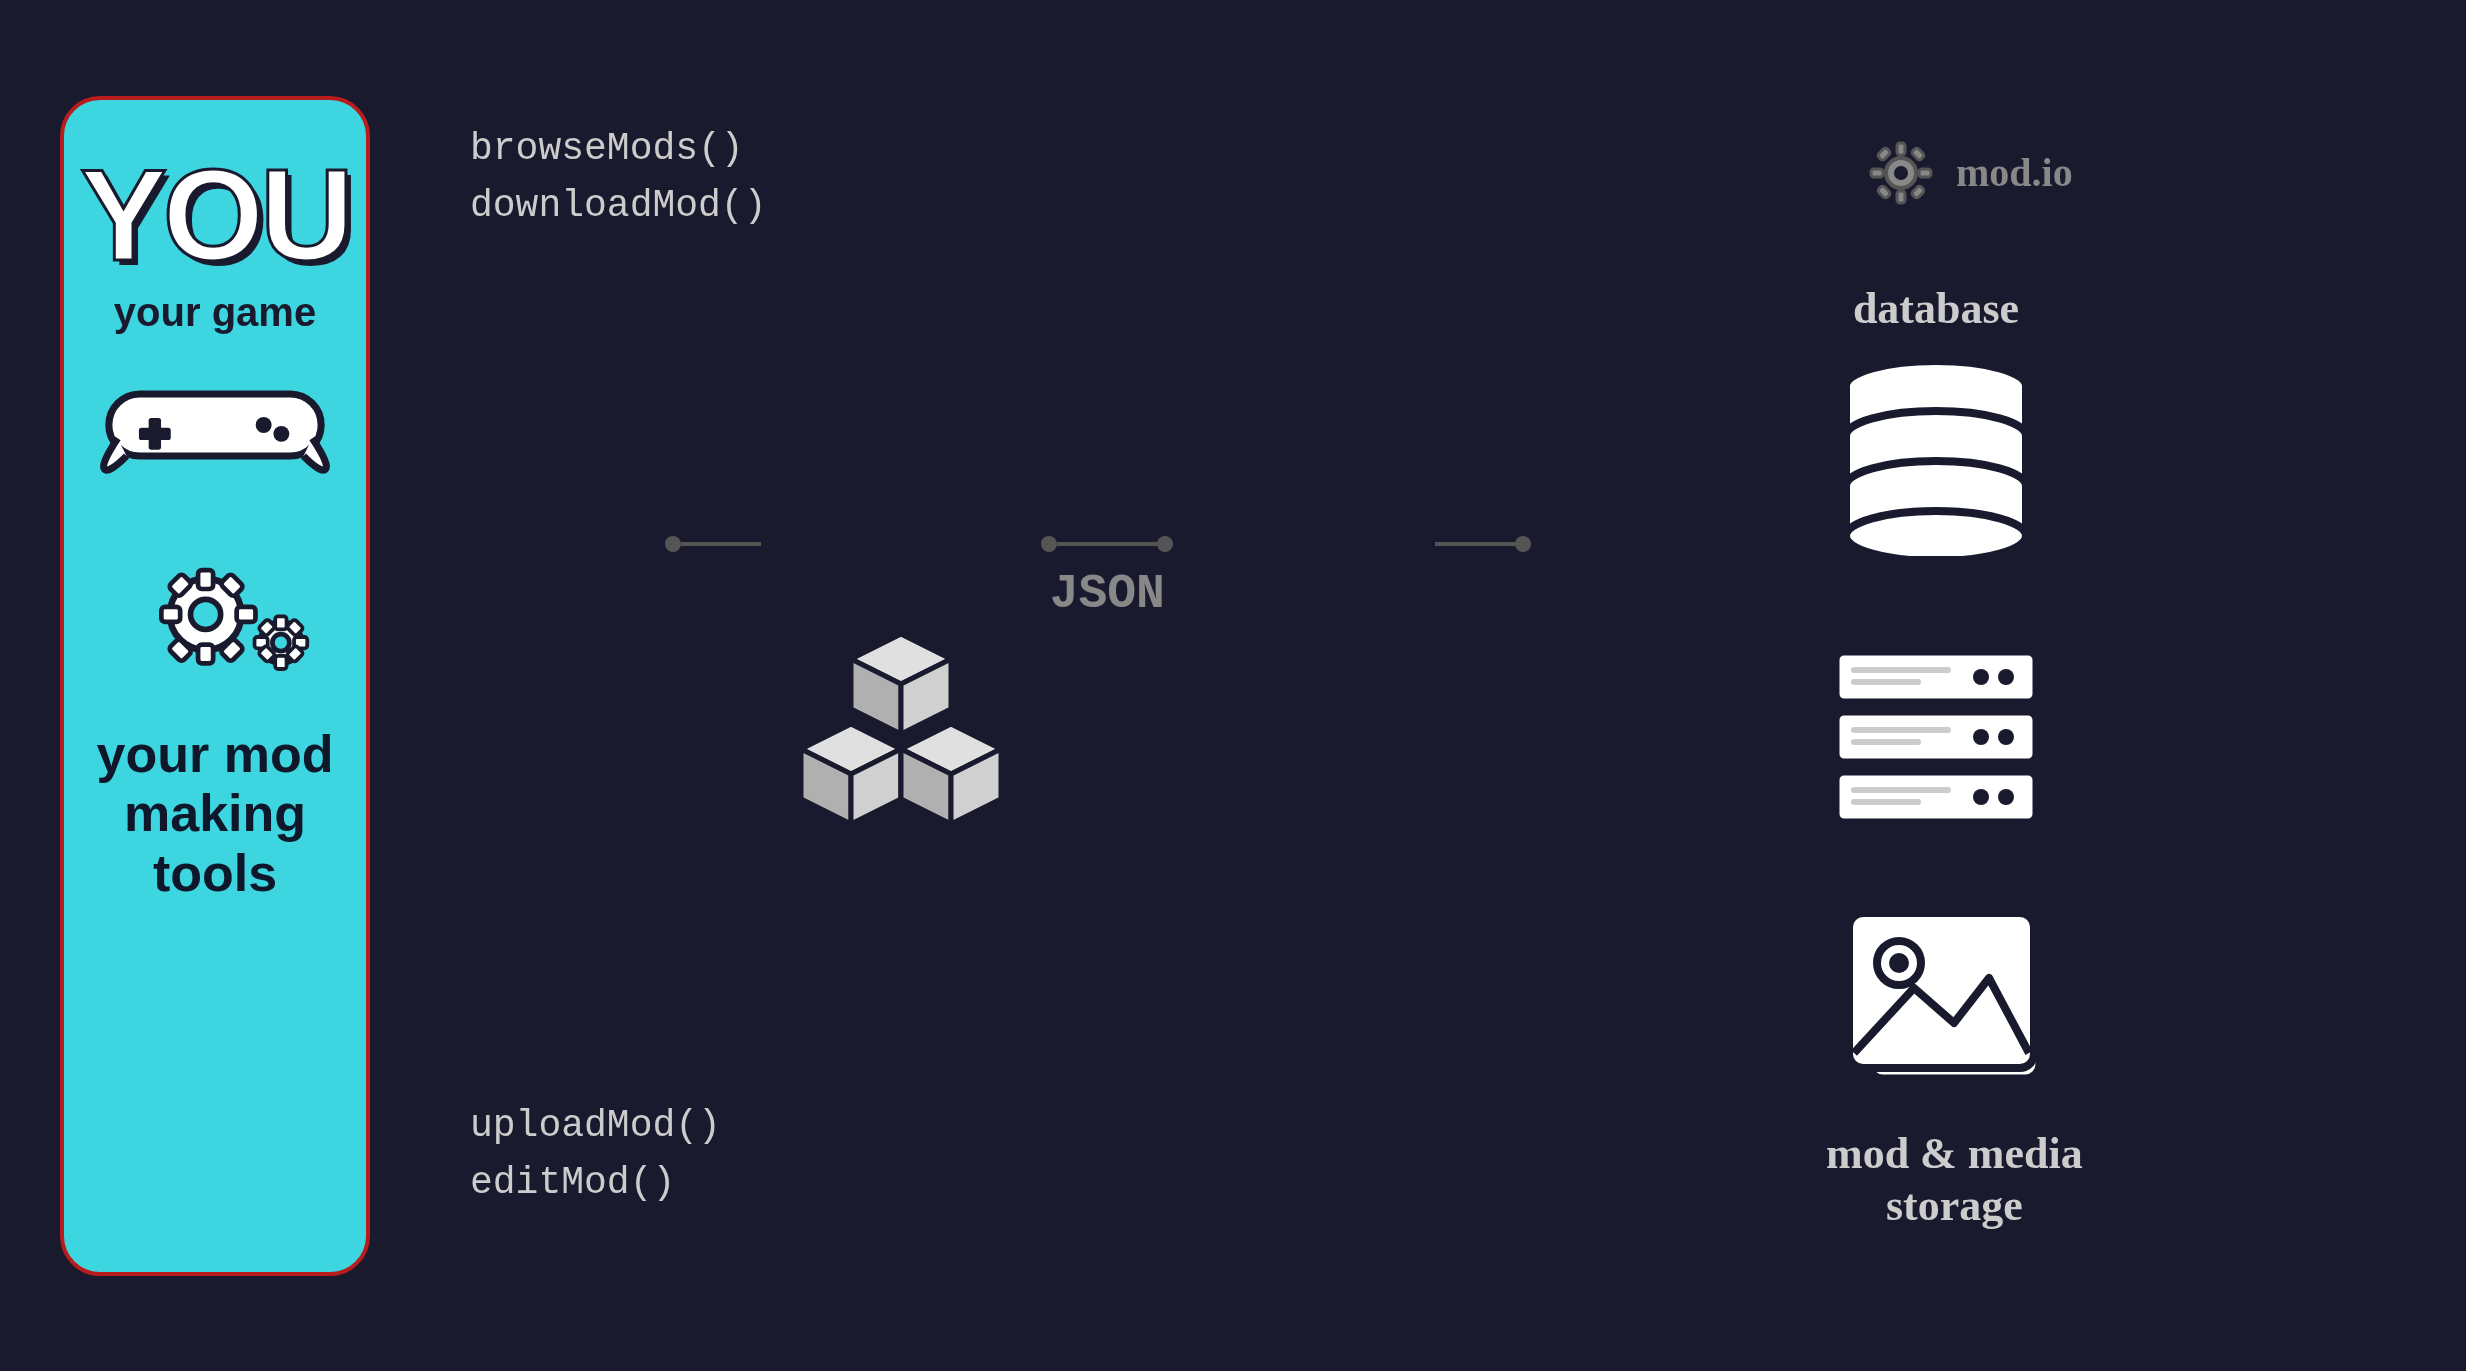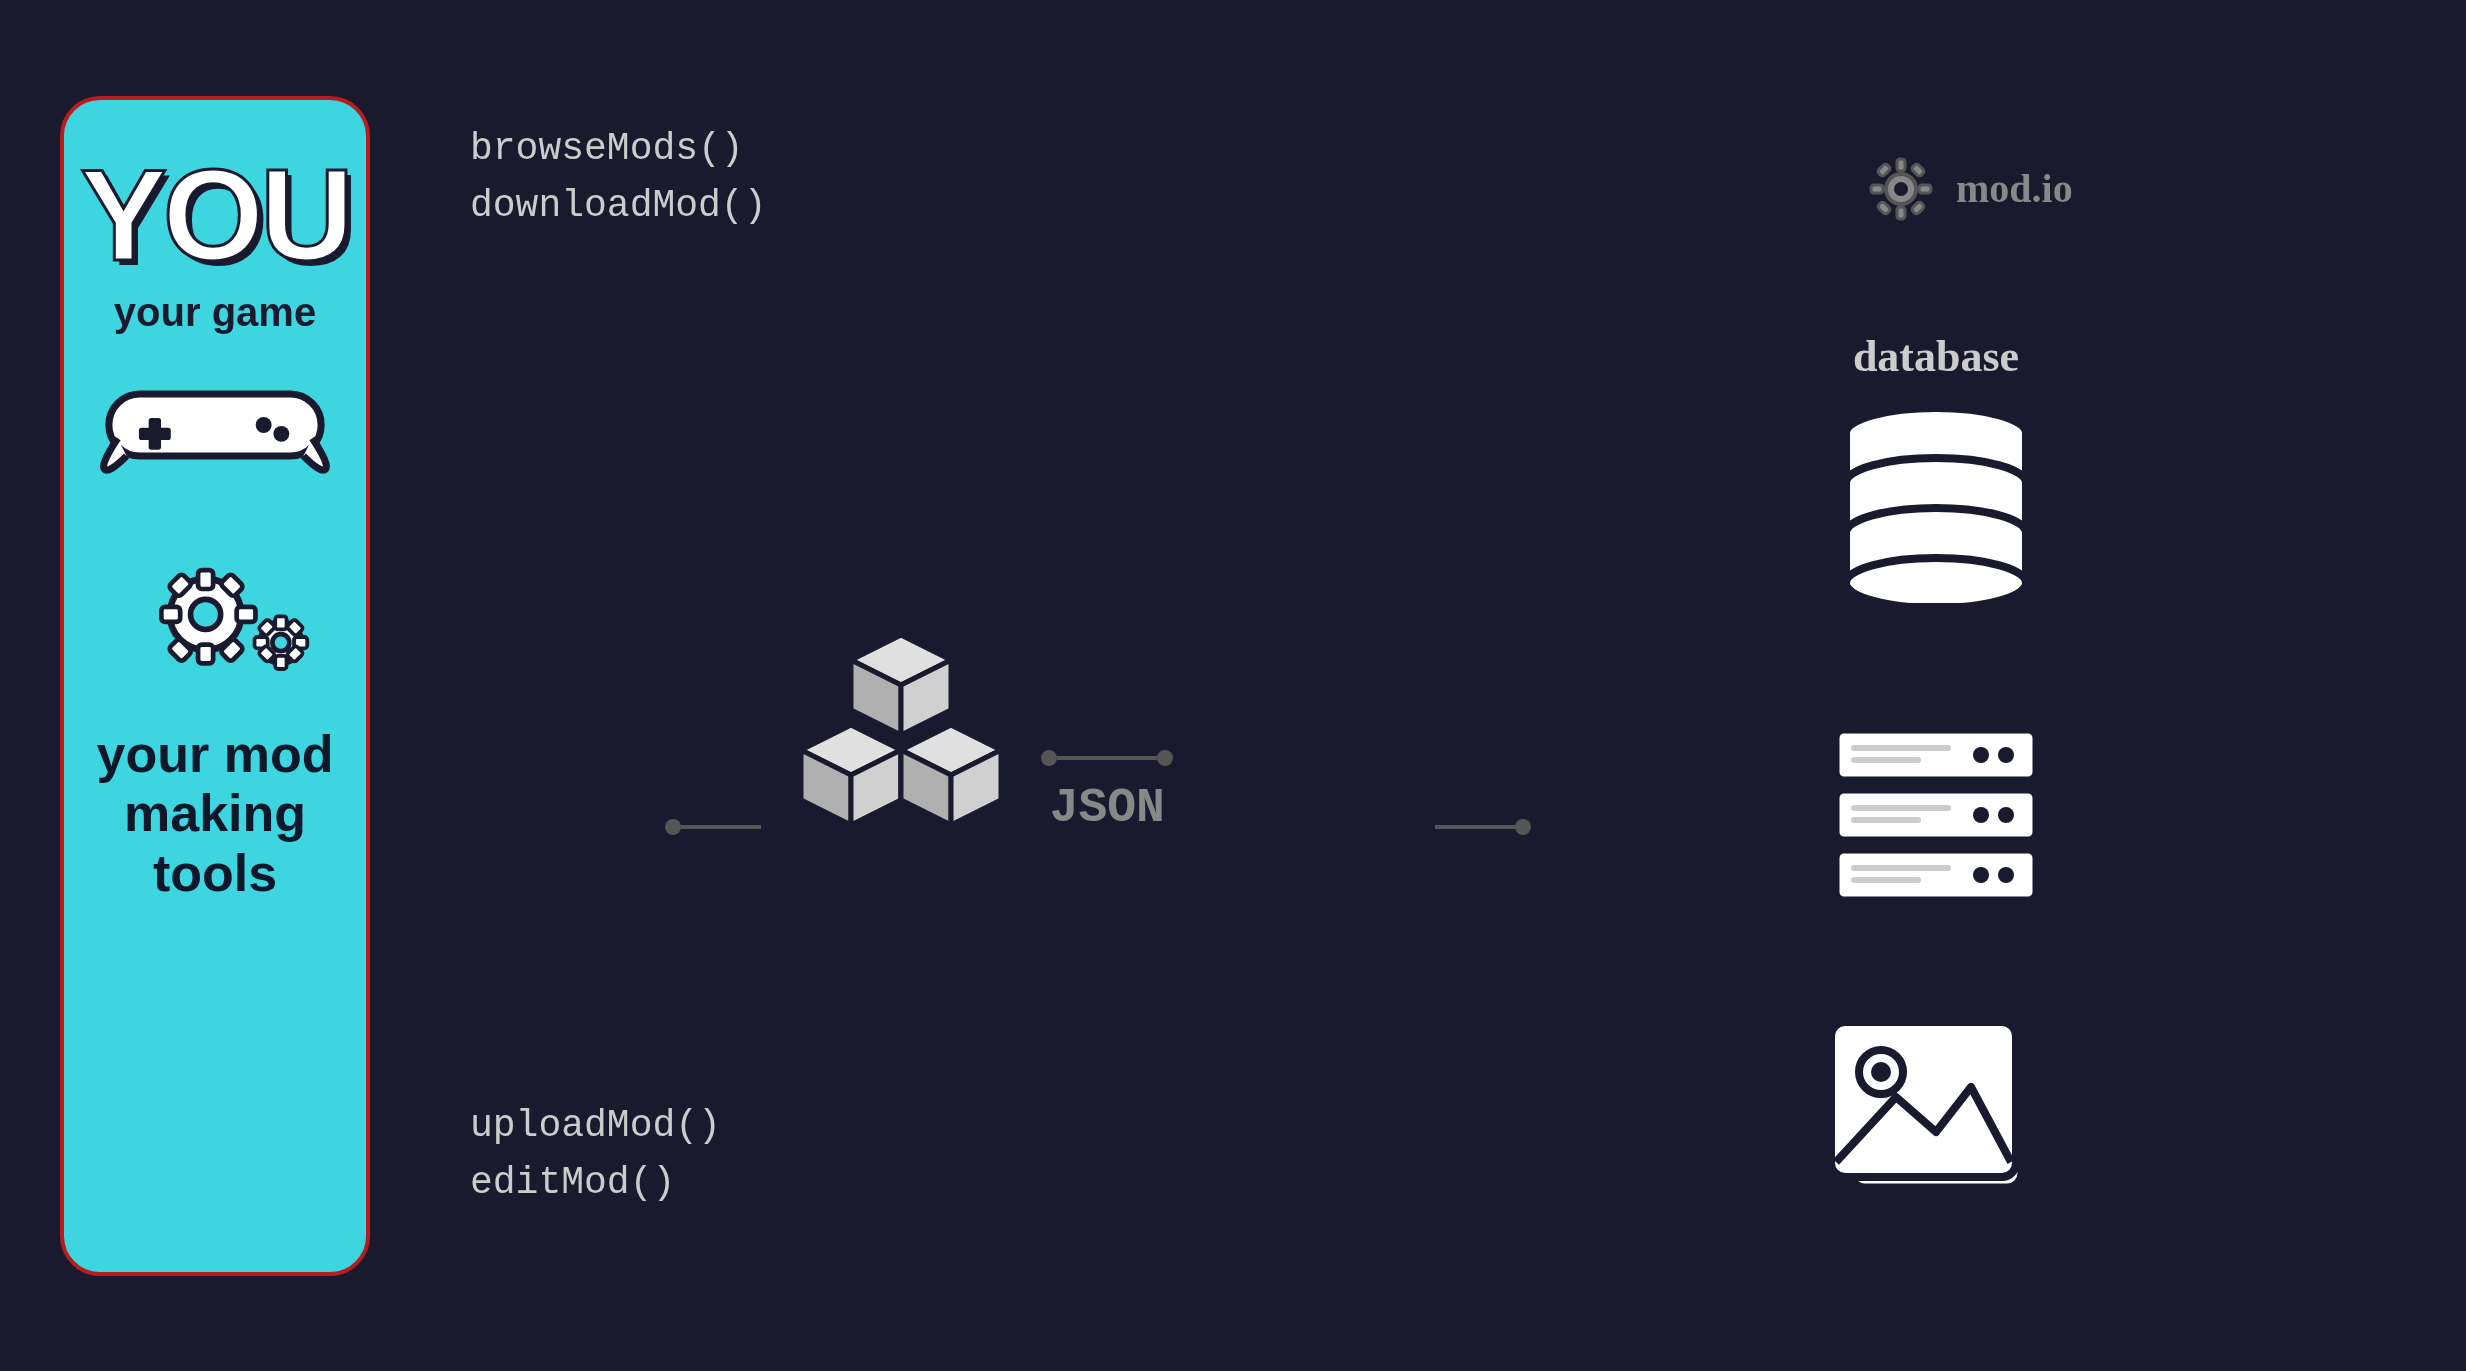--- a/index.html
+++ b/index.html
@@ -107,21 +107,21 @@
 
     .bottom-api-labels {
       position: absolute;
       bottom: 120px;
       left: 100px;
       text-align: left;
     }
 
     .center-row {
       display: flex;
-      align-items: flex-end;
+      align-items: flex-start;
       gap: 40px;
       margin-top: 0;
     }
 
     .sdk-block {
       display: flex;
       flex-direction: column;
       align-items: center;
       gap: 20px;
     }
@@ -451,17 +451,19 @@
         <rect x="25" y="25" width="170" height="145" rx="14" fill="white" stroke="#1a1a2e" stroke-width="7"></rect>
 
         <rect x="5" y="5" width="185" height="155" rx="14" fill="white" stroke="#1a1a2e" stroke-width="8"></rect>
 
         <circle cx="55" cy="55" r="22" fill="none" stroke="#1a1a2e" stroke-width="8"></circle>
 
         <circle cx="55" cy="55" r="10" fill="#1a1a2e"></circle>
 
         <polyline points="10,145 70,80 110,115 145,70 185,145" stroke="#1a1a2e" stroke-width="8" stroke-linejoin="round" fill="none"></polyline>
       </svg>
+      <div class="service-label" style="white-space: pre-line; text-align:center;">mod &amp; media
+storage</div>
     </div>
 
   </div>
 
 </div>
 
 </body></html>

